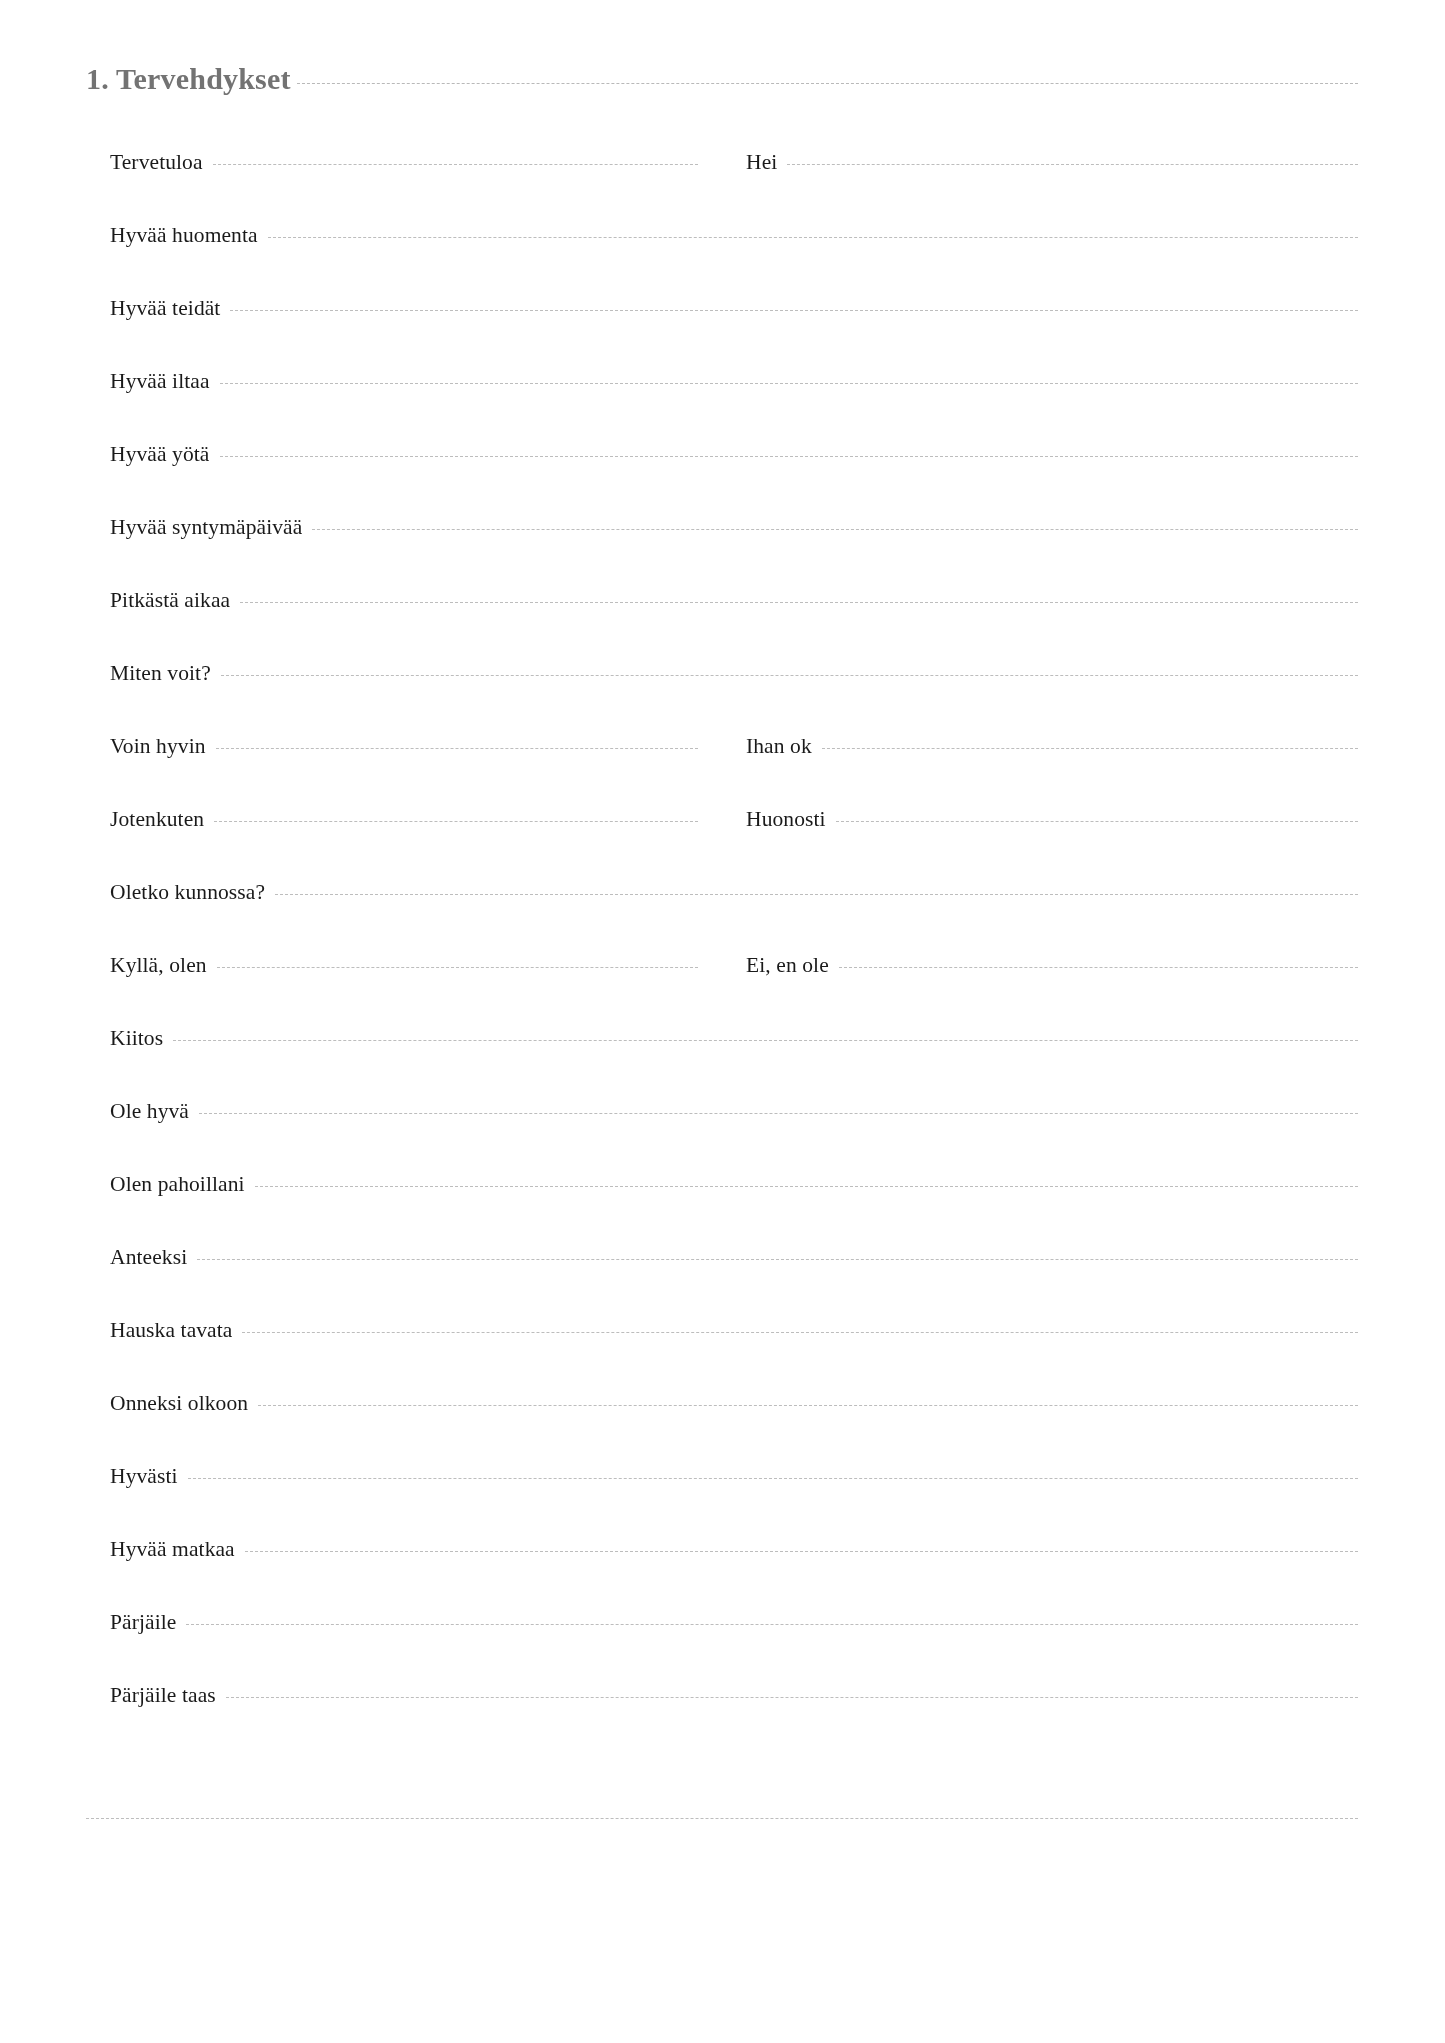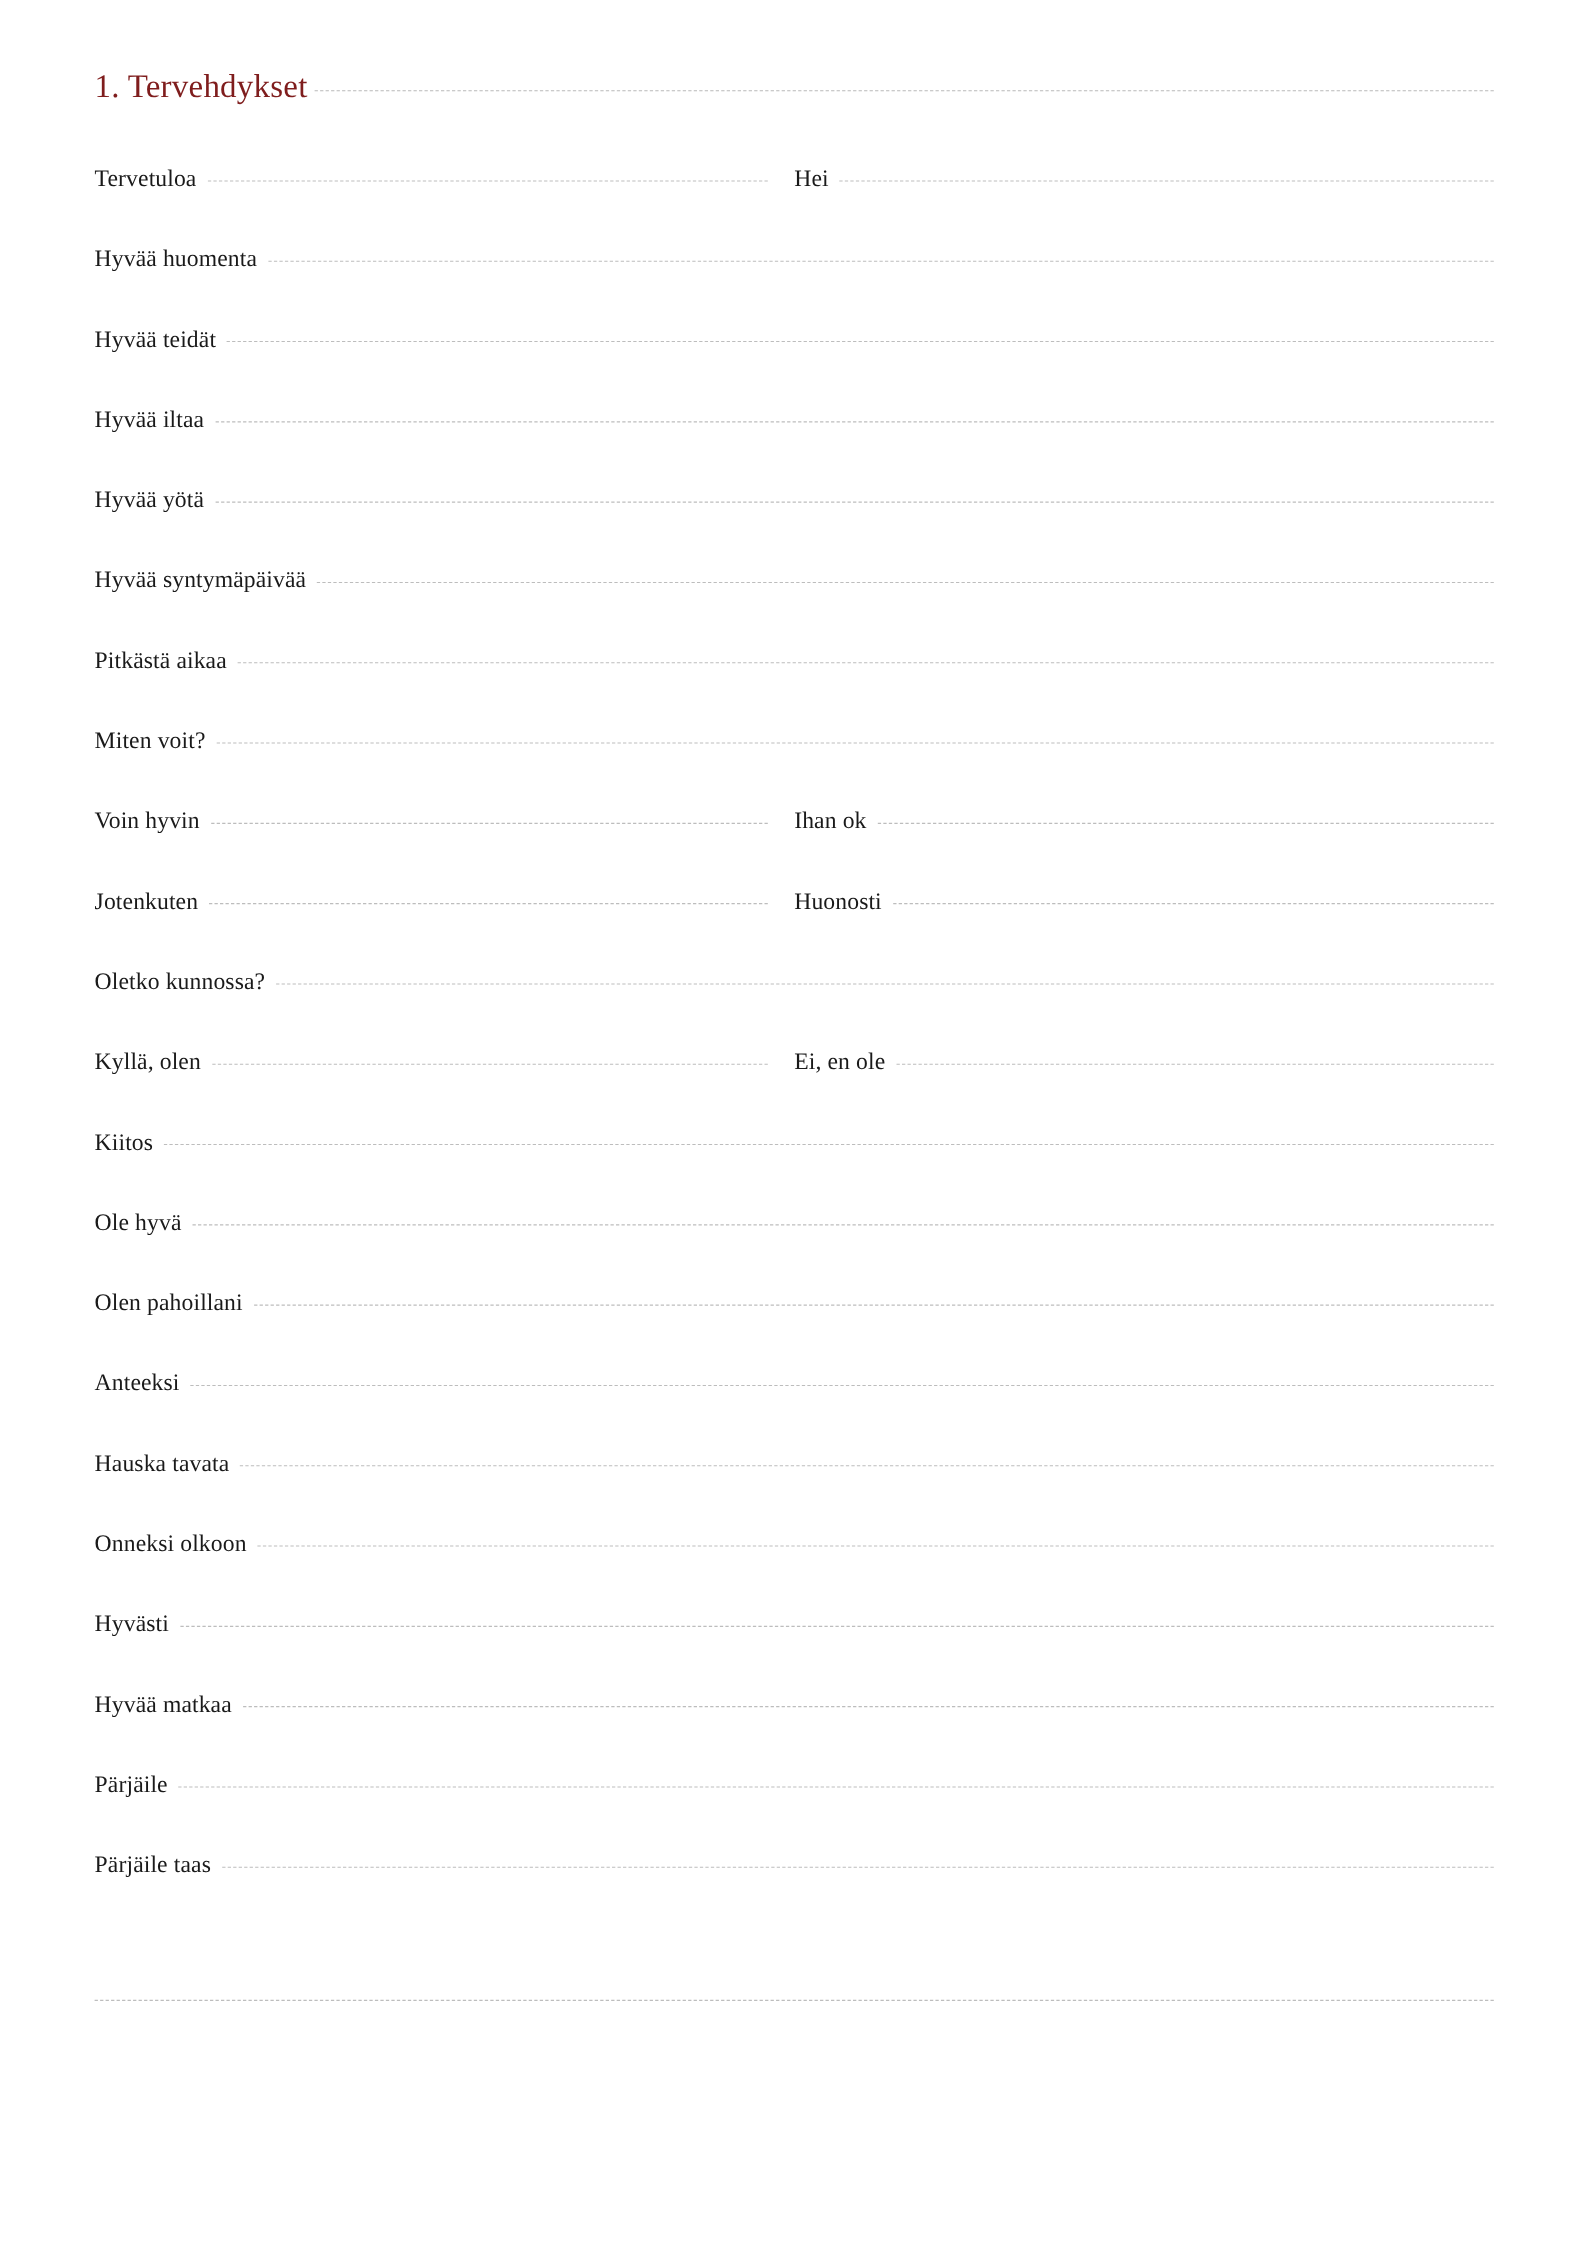--- a/index.html
+++ b/index.html
@@ -33,24 +33,24 @@
 
   
   .title-row {
     display: flex;
     align-items: baseline;
     width: 100%;
     margin-bottom: 56px;
   }
   .title-text {
     font-size: 30px;
-    font-weight: normal;
+    font-weight: bold;
     letter-spacing: 0.2px;
     white-space: nowrap;
-    color: #7f1d1d;
+    color: #737373;
   }
   .title-rule {
     flex: 1 1 auto;
     margin-left: 6px;
     position: relative;
     top: -5px;
     border-bottom: 1px dashed #b9b9b9;
     height: 0;
   }
 
@@ -75,20 +75,21 @@
   .cell.full {
     flex: 0 0 100%;
     max-width: 100%;
   }
   .cell-label {
     font-size: 21.5px;
     line-height: 1;
     white-space: nowrap;
     color: #1a1a1a;
     letter-spacing: 0.1px;
+    margin-left: 24px;
   }
   .cell-rule {
     flex: 1 1 auto;
     margin-left: 10px;
     margin-right: 24px;
     position: relative;
     top: -4px;
     border-bottom: 1px dashed #bdbdbd;
     height: 0;
   }

